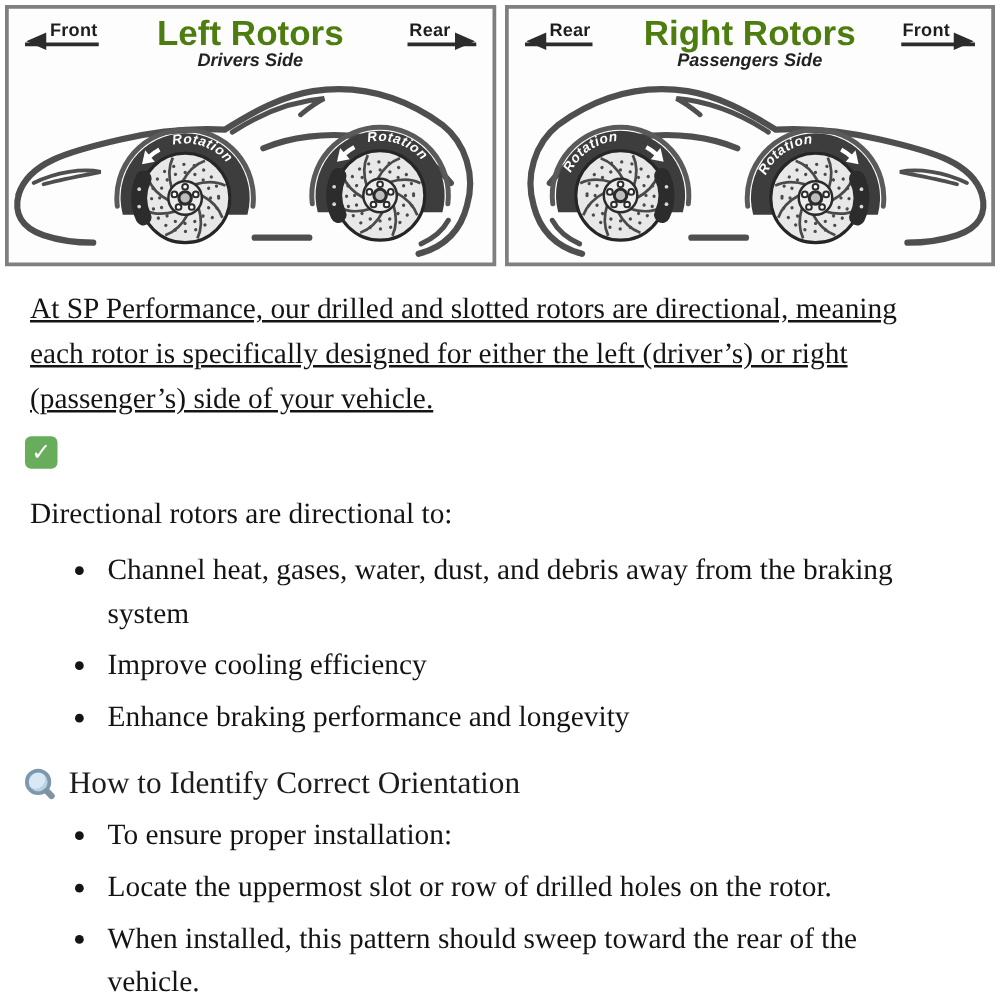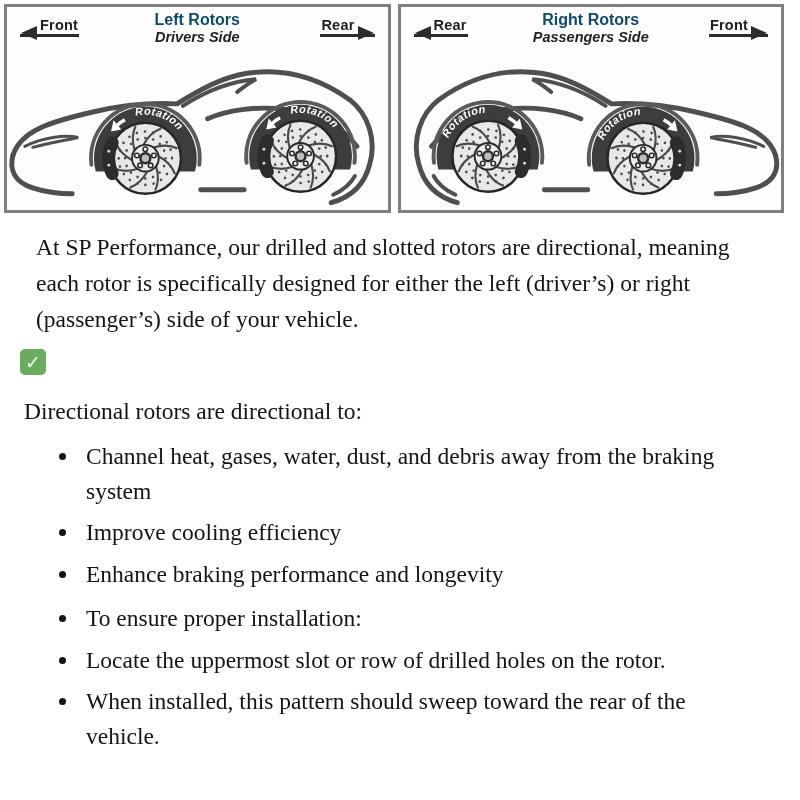--- a/index.html
+++ b/index.html
@@ -2,45 +2,45 @@
 <html><head>
 <meta charset="utf-8">
 <style>
   html,body { margin:0; padding:0; background:#ffffff; }
   body {
     width:800px; height:800px; overflow:hidden;
     font-family:"Liberation Serif", serif; color:#141414;
   }
 
   
-  .diagram-row { display:flex; gap:7px; padding:4px 16px 0 4px; box-sizing:border-box; }
+  .diagram-row { display:flex; gap:7px; padding:4px 4px 0 4px; box-sizing:border-box; }
   .panel {
     flex:1 1 0; border:3px solid #7f7f7f; background:#fdfdfd;
     height:209px; box-sizing:border-box; overflow:hidden;
   }
   .panel-header { position:relative; height:52px; font-family:"Liberation Sans", sans-serif; }
   .dir { position:absolute; top:10px; display:flex; align-items:center;
          border-bottom:3px solid #2c2c2c; padding:0 1px 1px 1px; }
   .dir-left-pos  { left:13px; }
   .dir-right-pos { right:13px; }
   .dir-label { font-weight:bold; font-size:14.5px; color:#1e1e1e; letter-spacing:.2px; }
   .tri { width:0; height:0; border-top:7px solid transparent; border-bottom:7px solid transparent;
          transform:translateY(8px); }
   .tri-left  { border-right:16px solid #2c2c2c; margin-right:3px; }
   .tri-right { border-left:16px solid #2c2c2c; margin-left:3px; }
   .panel-titles { position:absolute; left:50%; top:5px; transform:translateX(-50%);
                   text-align:center; white-space:nowrap; }
-  .panel-title { font-size:16px; font-weight:bold; color:#0c4a6e; line-height:1.05; }
+  .panel-title { font-size:28px; font-weight:bold; color:#4d7c0f; line-height:1.05; }
   .panel-subtitle { font-size:14.5px; font-weight:bold; font-style:italic; color:#222;text-align:center; }
   .car-svg { display:block; width:100%; height:151px; }
   .rot-text { font:italic 700 11px "Liberation Sans", sans-serif; fill:#ffffff; letter-spacing:.5px; }
 
   
   .content { padding:0 24px 0 24px; font-size:23.5px; }
-  .intro { margin:16px 0 0 12px; line-height:36px; max-width:716px; }
+  .intro { margin:16px 0 0 0; line-height:36px; max-width:716px;text-decoration:underline; }
   .sec-h2 { margin:12px 0 0 -4px; font-size:25px; font-weight:bold;
             display:flex; align-items:center; gap:10px; color:#101010; }
   .sec-h3 { margin:22px 0 0 -5px; font-size:25px; font-weight:normal;
             display:flex; align-items:center; gap:9px; color:#1c1c1c; }
   .lead { margin:18px 0 0 0; line-height:36px; }
   ul.blist { list-style:disc; margin:10px 0 0 0; padding-left:56px; }
   ul.blist li { line-height:34.5px; padding-left:6px; margin:7px 0; max-width:670px; }
   ul.blist li::marker { color:#141414; }
 
   
@@ -179,20 +179,27 @@
   </h2>
 
   <p class="lead">Directional rotors are directional to:</p>
 
   <ul class="blist">
     <li>Channel heat, gases, water, dust, and debris away from the braking system</li>
     <li>Improve cooling efficiency</li>
     <li>Enhance braking performance and longevity</li>
   </ul>
 
+  <h3 class="sec-h3">
+    <span class="mag-icon">
+      <span class="mag-lens"></span>
+      <span class="mag-handle"></span>
+    </span>
+    <span>How to Identify Correct Orientation</span>
+  </h3>
 
   <ul class="blist">
     <li>To ensure proper installation:</li>
     <li>Locate the uppermost slot or row of drilled holes on the rotor.</li>
     <li>When installed, this pattern should sweep toward the rear of the vehicle.</li>
   </ul>
 
 </div>
 
 </body></html>

